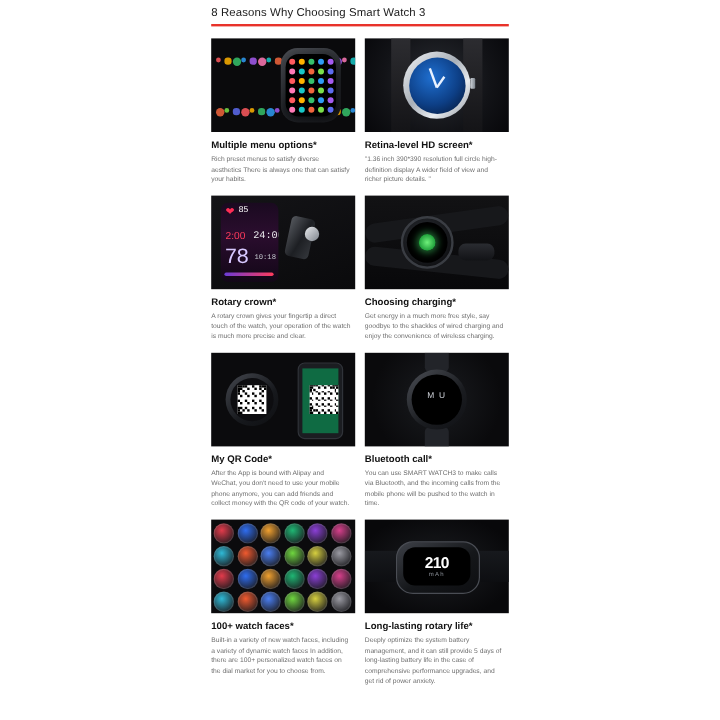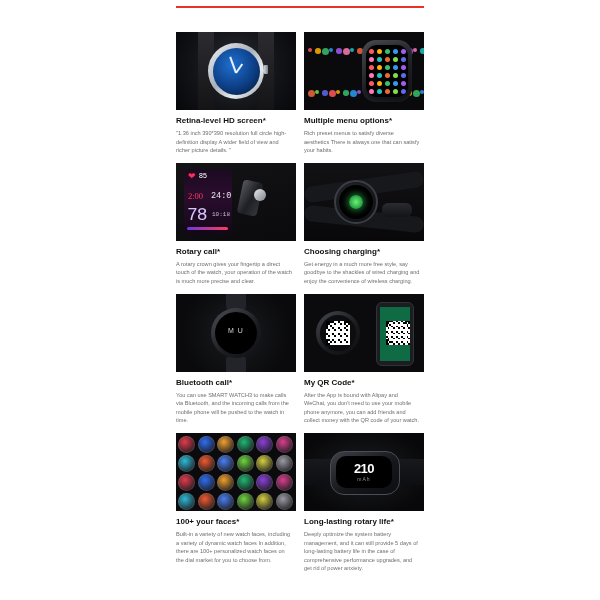--- a/index.html
+++ b/index.html
@@ -130,21 +130,21 @@
   .t3 .screen {
     position: absolute; left: 8px; top: 6px; width: 48px; height: 66px;
     border-radius: 6px;
     background: linear-gradient(180deg,#1a0a20 0%,#2b0d2e 40%,#120717 100%);
     overflow: hidden;
   }
   .t3 .heart {
     position: absolute; left: 4px; top: 3px; color: #ff2d55; font-size: 9px; line-height: 9px;
   }
   .t3 .hr { position: absolute; left: 15px; top: 3px; color: #fff; font-size: 7px; }
-  .t3 .tred { position: absolute; left: 4px; top: 22px; color: #ff3b5c; font-size: 8.5px; font-family: Liberation Serif, serif; }
+  .t3 .tred { position: absolute; left: 4px; top: 22px; color: #ff3b5c; font-size: 8.5px; font-family: Liberation Sans, sans-serif; }
   .t3 .twhite { position: absolute; left: 27px; top: 22px; color: #e7e7ea; font-size: 8.5px; font-family: "Liberation Mono", monospace; }
   .t3 .big { position: absolute; left: 3px; top: 36px; color: #d8c8ff; font-size: 18px; font-family: "Liberation Mono", monospace; letter-spacing: -1px; }
   .t3 .small { position: absolute; left: 28px; top: 42px; color: #bfc2c9; font-size: 6px; font-family: "Liberation Mono", monospace; }
   .t3 .bar { position: absolute; left: 3px; bottom: 5px; width: 41px; height: 3px; background: linear-gradient(90deg,#6b3bd6,#ff3b5c); border-radius: 2px; }
   .t3 .crownblock {
     position: absolute; left: 64px; top: 18px; width: 20px; height: 34px;
     background: linear-gradient(110deg,#55585e 0%,#1d1f23 55%,#34373c 100%);
     border-radius: 4px; transform: rotate(12deg);
   }
   .t3 .crownring {
@@ -248,38 +248,25 @@
     position: absolute; left: 32px; top: 43px; width: 56px; text-align: center;
     color: #8e939b; font-size: 5px; letter-spacing: 1px;
   }
 </style>
 </head>
 <body>
 
 <div class="page">
 
   <div class="header">
+    <div class="header-title">8 Reasons Why Choosing Smart Watch 3</div>
     <div class="header-rule"></div>
   </div>
 
   <div class="grid">
-
-    <div class="card">
-      <div class="thumb t1">
-        <div class="band-l"></div>
-        <div class="band-r"></div>
-        <div class="watch-round bezel"></div>
-        <div class="watch-round face"></div>
-        <div class="hand-h"></div>
-        <div class="hand-m"></div>
-        <div class="crown"></div>
-      </div>
-      <div class="card-title">Retina-level HD screen*</div>
-      <div class="card-body">"1.36 inch 390*390 resolution full circle high-definition display A wider field of view and richer picture details. "</div>
-    </div>
 
     <div class="card">
       <div class="thumb t2">
         <div id="t2dots" class="dotgrid">
             <div class="dot" style="width: 4px; height: 4px; left: 4px; top: 16px; background: rgb(255, 90, 95); opacity: 0.85;"></div>
             <div class="dot" style="width: 5.5px; height: 5.5px; left: 11px; top: 16px; background: rgb(255, 179, 0); opacity: 0.85;"></div>
             <div class="dot" style="width: 7px; height: 7px; left: 18px; top: 16px; background: rgb(54, 194, 107); opacity: 0.85;"></div>
             <div class="dot" style="width: 4px; height: 4px; left: 25px; top: 16px; background: rgb(46, 156, 245); opacity: 0.85;"></div>
             <div class="dot" style="width: 5.5px; height: 5.5px; left: 32px; top: 16px; background: rgb(165, 91, 240); opacity: 0.85;"></div>
             <div class="dot" style="width: 7px; height: 7px; left: 39px; top: 16px; background: rgb(255, 122, 182); opacity: 0.85;"></div>
@@ -347,60 +334,62 @@
                 <div class="dot" style="width: 5px; height: 5px; left: 35px; top: 44px; background: rgb(93, 107, 240);"></div>
               </div>
           </div>
         </div>
       </div>
       <div class="card-title">Multiple menu options*</div>
       <div class="card-body">Rich preset menus to satisfy diverse aesthetics There is always one that can satisfy your habits.</div>
     </div>
 
     <div class="card">
+      <div class="thumb t1">
+        <div class="band-l"></div>
+        <div class="band-r"></div>
+        <div class="watch-round bezel"></div>
+        <div class="watch-round face"></div>
+        <div class="hand-h"></div>
+        <div class="hand-m"></div>
+        <div class="crown"></div>
+      </div>
+      <div class="card-title">Retina-level HD screen*</div>
+      <div class="card-body">"1.36 inch 390*390 resolution full circle high-definition display A wider field of view and richer picture details. "</div>
+    </div>
+
+    <div class="card">
       <div class="thumb t3">
         <div class="screen">
           <div class="heart">❤</div>
           <div class="hr">85</div>
           <div class="tred">2:00</div>
           <div class="twhite">24:00</div>
           <div class="big">78</div>
           <div class="small">10:18</div>
           <div class="bar"></div>
         </div>
         <div class="crownblock"></div>
         <div class="crownring"></div>
       </div>
-      <div class="card-title">Rotary call*</div>
+      <div class="card-title">Rotary crown*</div>
       <div class="card-body">A rotary crown gives your fingertip a direct touch of the watch, your operation of the watch is much more precise and clear.</div>
     </div>
 
     <div class="card">
       <div class="thumb t4">
         <div class="strapA"></div>
         <div class="strapB"></div>
         <div class="watch-round watch"></div>
         <div class="watch-round watchface"></div>
         <div class="watch-round green"></div>
         <div class="pad"></div>
       </div>
       <div class="card-title">Choosing charging*</div>
       <div class="card-body">Get energy in a much more free style, say goodbye to the shackles of wired charging and enjoy the convenience of wireless charging.</div>
-    </div>
-
-    <div class="card">
-      <div class="thumb t5">
-        <div class="strapT"></div>
-        <div class="strapB2"></div>
-        <div class="watch-round watch"></div>
-        <div class="watch-round face"></div>
-        <div class="mlabel">M U</div>
-      </div>
-      <div class="card-title">Bluetooth call*</div>
-      <div class="card-body">You can use SMART WATCH3 to make calls via Bluetooth, and the incoming calls from the mobile phone will be pushed to the watch in time.</div>
     </div>
 
     <div class="card">
       <div class="thumb t6">
         <div class="watch-round watch"></div>
         <div class="watch-round face"></div>
         <div class="qrsmall" id="qr1">
             <div class="qrcell" style="left: 0px; top: 0px; width: 2px; height: 2px;"></div>
             <div class="qrcell" style="left: 2px; top: 0px; width: 2px; height: 2px;"></div>
             <div class="qrcell" style="left: 4px; top: 0px; width: 2px; height: 2px;"></div>
@@ -515,20 +504,32 @@
                 <div class="qrcell" style="left: 22.2857px; top: 22.2857px; width: 1.71429px; height: 1.71429px;"></div>
               </div>
           </div>
         </div>
       </div>
       <div class="card-title">My QR Code*</div>
       <div class="card-body">After the App is bound with Alipay and WeChat, you don't need to use your mobile phone anymore, you can add friends and collect money with the QR code of your watch.</div>
     </div>
 
     <div class="card">
+      <div class="thumb t5">
+        <div class="strapT"></div>
+        <div class="strapB2"></div>
+        <div class="watch-round watch"></div>
+        <div class="watch-round face"></div>
+        <div class="mlabel">M U</div>
+      </div>
+      <div class="card-title">Bluetooth call*</div>
+      <div class="card-body">You can use SMART WATCH3 to make calls via Bluetooth, and the incoming calls from the mobile phone will be pushed to the watch in time.</div>
+    </div>
+
+    <div class="card">
       <div class="thumb t7" id="facesgrid">
           <div class="facecell" style="width: 17px; height: 17px; left: 2px; top: 3px; background: radial-gradient(circle at 40% 35%, rgb(226, 59, 75) 0%, rgb(26, 26, 30) 85%);"></div>
           <div class="facecell" style="width: 17px; height: 17px; left: 21.5px; top: 3px; background: radial-gradient(circle at 40% 35%, rgb(47, 109, 240) 0%, rgb(26, 26, 30) 85%);"></div>
           <div class="facecell" style="width: 17px; height: 17px; left: 41px; top: 3px; background: radial-gradient(circle at 40% 35%, rgb(240, 160, 47) 0%, rgb(26, 26, 30) 85%);"></div>
           <div class="facecell" style="width: 17px; height: 17px; left: 60.5px; top: 3px; background: radial-gradient(circle at 40% 35%, rgb(31, 182, 115) 0%, rgb(26, 26, 30) 85%);"></div>
           <div class="facecell" style="width: 17px; height: 17px; left: 80px; top: 3px; background: radial-gradient(circle at 40% 35%, rgb(139, 63, 214) 0%, rgb(26, 26, 30) 85%);"></div>
           <div class="facecell" style="width: 17px; height: 17px; left: 99.5px; top: 3px; background: radial-gradient(circle at 40% 35%, rgb(214, 63, 139) 0%, rgb(26, 26, 30) 85%);"></div>
           <div class="facecell" style="width: 17px; height: 17px; left: 2px; top: 22px; background: radial-gradient(circle at 40% 35%, rgb(47, 185, 214) 0%, rgb(26, 26, 30) 85%);"></div>
           <div class="facecell" style="width: 17px; height: 17px; left: 21.5px; top: 22px; background: radial-gradient(circle at 40% 35%, rgb(240, 90, 47) 0%, rgb(26, 26, 30) 85%);"></div>
           <div class="facecell" style="width: 17px; height: 17px; left: 41px; top: 22px; background: radial-gradient(circle at 40% 35%, rgb(74, 126, 240) 0%, rgb(26, 26, 30) 85%);"></div>
@@ -541,21 +542,21 @@
           <div class="facecell" style="width: 17px; height: 17px; left: 60.5px; top: 41px; background: radial-gradient(circle at 40% 35%, rgb(31, 182, 115) 0%, rgb(26, 26, 30) 85%);"></div>
           <div class="facecell" style="width: 17px; height: 17px; left: 80px; top: 41px; background: radial-gradient(circle at 40% 35%, rgb(139, 63, 214) 0%, rgb(26, 26, 30) 85%);"></div>
           <div class="facecell" style="width: 17px; height: 17px; left: 99.5px; top: 41px; background: radial-gradient(circle at 40% 35%, rgb(214, 63, 139) 0%, rgb(26, 26, 30) 85%);"></div>
           <div class="facecell" style="width: 17px; height: 17px; left: 2px; top: 60px; background: radial-gradient(circle at 40% 35%, rgb(47, 185, 214) 0%, rgb(26, 26, 30) 85%);"></div>
           <div class="facecell" style="width: 17px; height: 17px; left: 21.5px; top: 60px; background: radial-gradient(circle at 40% 35%, rgb(240, 90, 47) 0%, rgb(26, 26, 30) 85%);"></div>
           <div class="facecell" style="width: 17px; height: 17px; left: 41px; top: 60px; background: radial-gradient(circle at 40% 35%, rgb(74, 126, 240) 0%, rgb(26, 26, 30) 85%);"></div>
           <div class="facecell" style="width: 17px; height: 17px; left: 60.5px; top: 60px; background: radial-gradient(circle at 40% 35%, rgb(111, 214, 63) 0%, rgb(26, 26, 30) 85%);"></div>
           <div class="facecell" style="width: 17px; height: 17px; left: 80px; top: 60px; background: radial-gradient(circle at 40% 35%, rgb(214, 207, 63) 0%, rgb(26, 26, 30) 85%);"></div>
           <div class="facecell" style="width: 17px; height: 17px; left: 99.5px; top: 60px; background: radial-gradient(circle at 40% 35%, rgb(154, 154, 162) 0%, rgb(26, 26, 30) 85%);"></div>
         </div>
-      <div class="card-title">100+ your faces*</div>
+      <div class="card-title">100+ watch faces*</div>
       <div class="card-body">Built-in a variety of new watch faces, including a variety of dynamic watch faces In addition, there are 100+ personalized watch faces on the dial market for you to choose from.</div>
     </div>
 
     <div class="card">
       <div class="thumb t8">
         <div class="strap"></div>
         <div class="oval"></div>
         <div class="screen"></div>
         <div class="num">210</div>
         <div class="unit">mAh</div>

